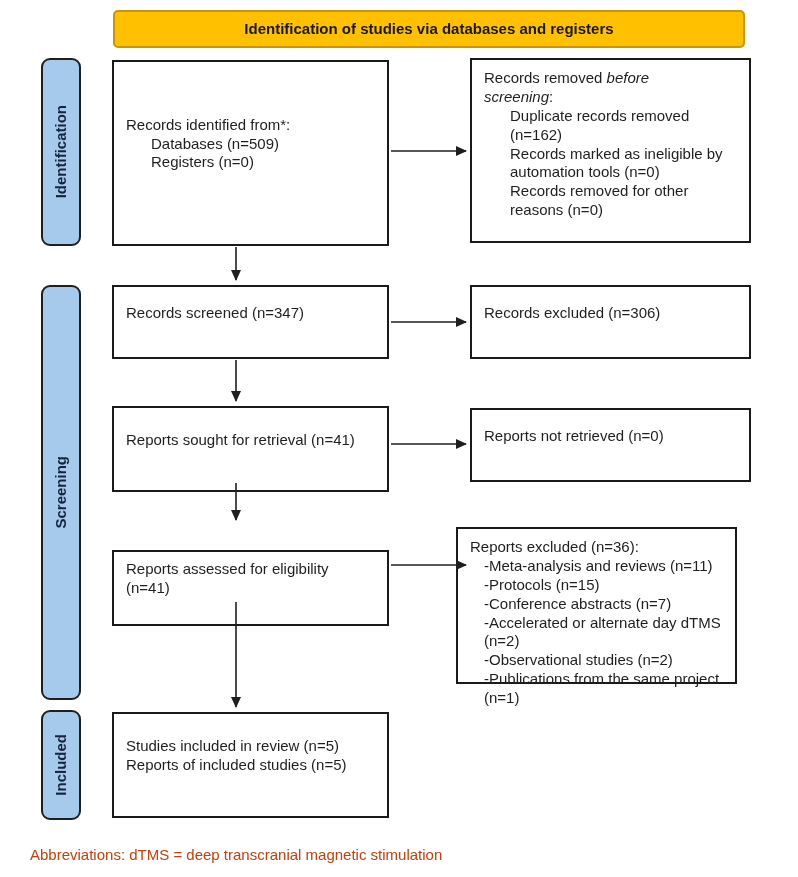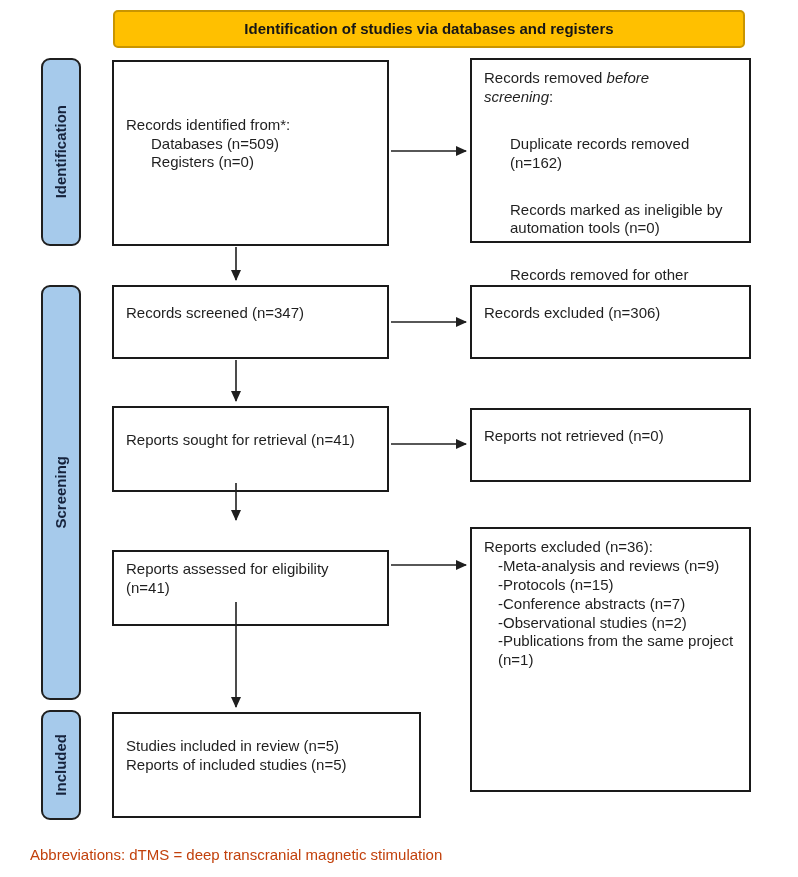--- a/index.html
+++ b/index.html
@@ -39,25 +39,25 @@
   }
   .box.top-align { justify-content:flex-start; padding-top:9px; }
 
   .box-identified       { left:112px; top:60px;  width:277px; height:186px; }
   .box-removed          { left:470px; top:58px;  width:281px; height:185px; }
   .box-screened         { left:112px; top:285px; width:277px; height:74px; }
   .box-excluded         { left:470px; top:285px; width:281px; height:74px; }
   .box-sought           { left:112px; top:406px; width:277px; height:86px; }
   .box-notretrieved     { left:470px; top:408px; width:281px; height:74px; }
   .box-assessed         { left:112px; top:525px; width:277px; height:76px;margin-top:25px; }
-  .box-reportsexcluded  { left:470px; top:527px; width:281px; height:265px; }
-  .box-included         { left:112px; top:712px; width:309px; height:106px; }
+  .box-reportsexcluded  { left:456px; top:527px; width:281px; height:157px; }
+  .box-included         { left:112px; top:712px; width:277px; height:106px; }
 
   .indent-25 { padding-left:25px; }
-  .indent-26 { padding-left:26px;margin-top:28px; }
+  .indent-26 { padding-left:26px; }
   .indent-14 { padding-left:14px; }
   .wrap-200  { max-width:200px; }
   .wrap-230  { max-width:230px; }
   .wrap-240  { max-width:240px; }
   em { font-style:italic; }
 
   
   svg.arrows { position:absolute; left:0; top:0; pointer-events:none; }
 
   
@@ -109,23 +109,24 @@
   </div>
   <div class="box box-notretrieved">
     <div>Reports not retrieved (n=0)</div>
   </div>
 
   <div class="box box-assessed">
     <div class="wrap-240">Reports assessed for eligibility (n=41)</div>
   </div>
   <div class="box box-reportsexcluded top-align">
     <div>Reports excluded (n=36):</div>
-    <div class="indent-14">-Meta-analysis and reviews (n=9)</div>
+    <div class="indent-14">-Meta-analysis and reviews (n=11)</div>
     <div class="indent-14">-Protocols (n=15)</div>
     <div class="indent-14">-Conference abstracts (n=7)</div>
+    <div class="indent-14">-Accelerated or alternate day dTMS (n=2)</div>
     <div class="indent-14">-Observational studies (n=2)</div>
     <div class="indent-14">-Publications from the same project (n=1)</div>
   </div>
 
   <div class="box box-included">
     <div>Studies included in review (n=5)</div>
     <div>Reports of included studies (n=5)</div>
   </div>
 
   <svg class="arrows" width="798" height="877" xmlns="http://www.w3.org/2000/svg">

